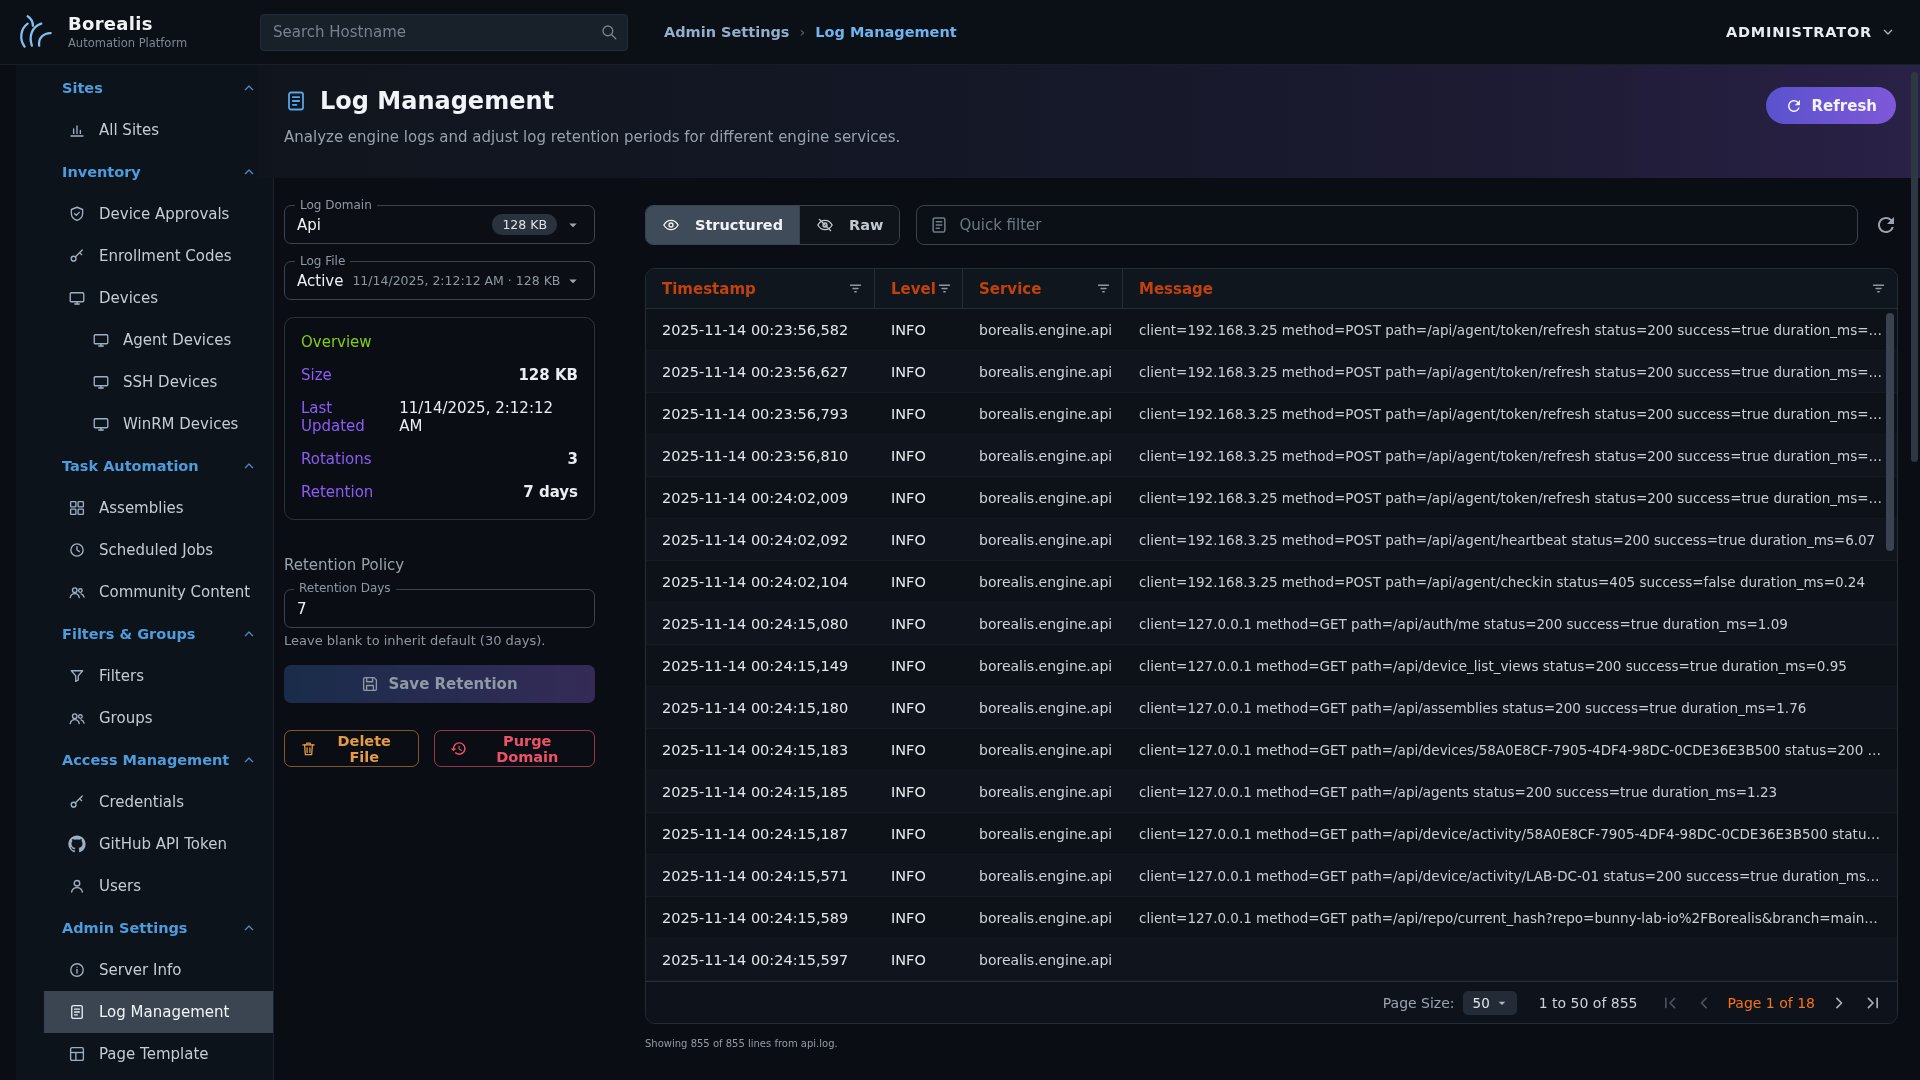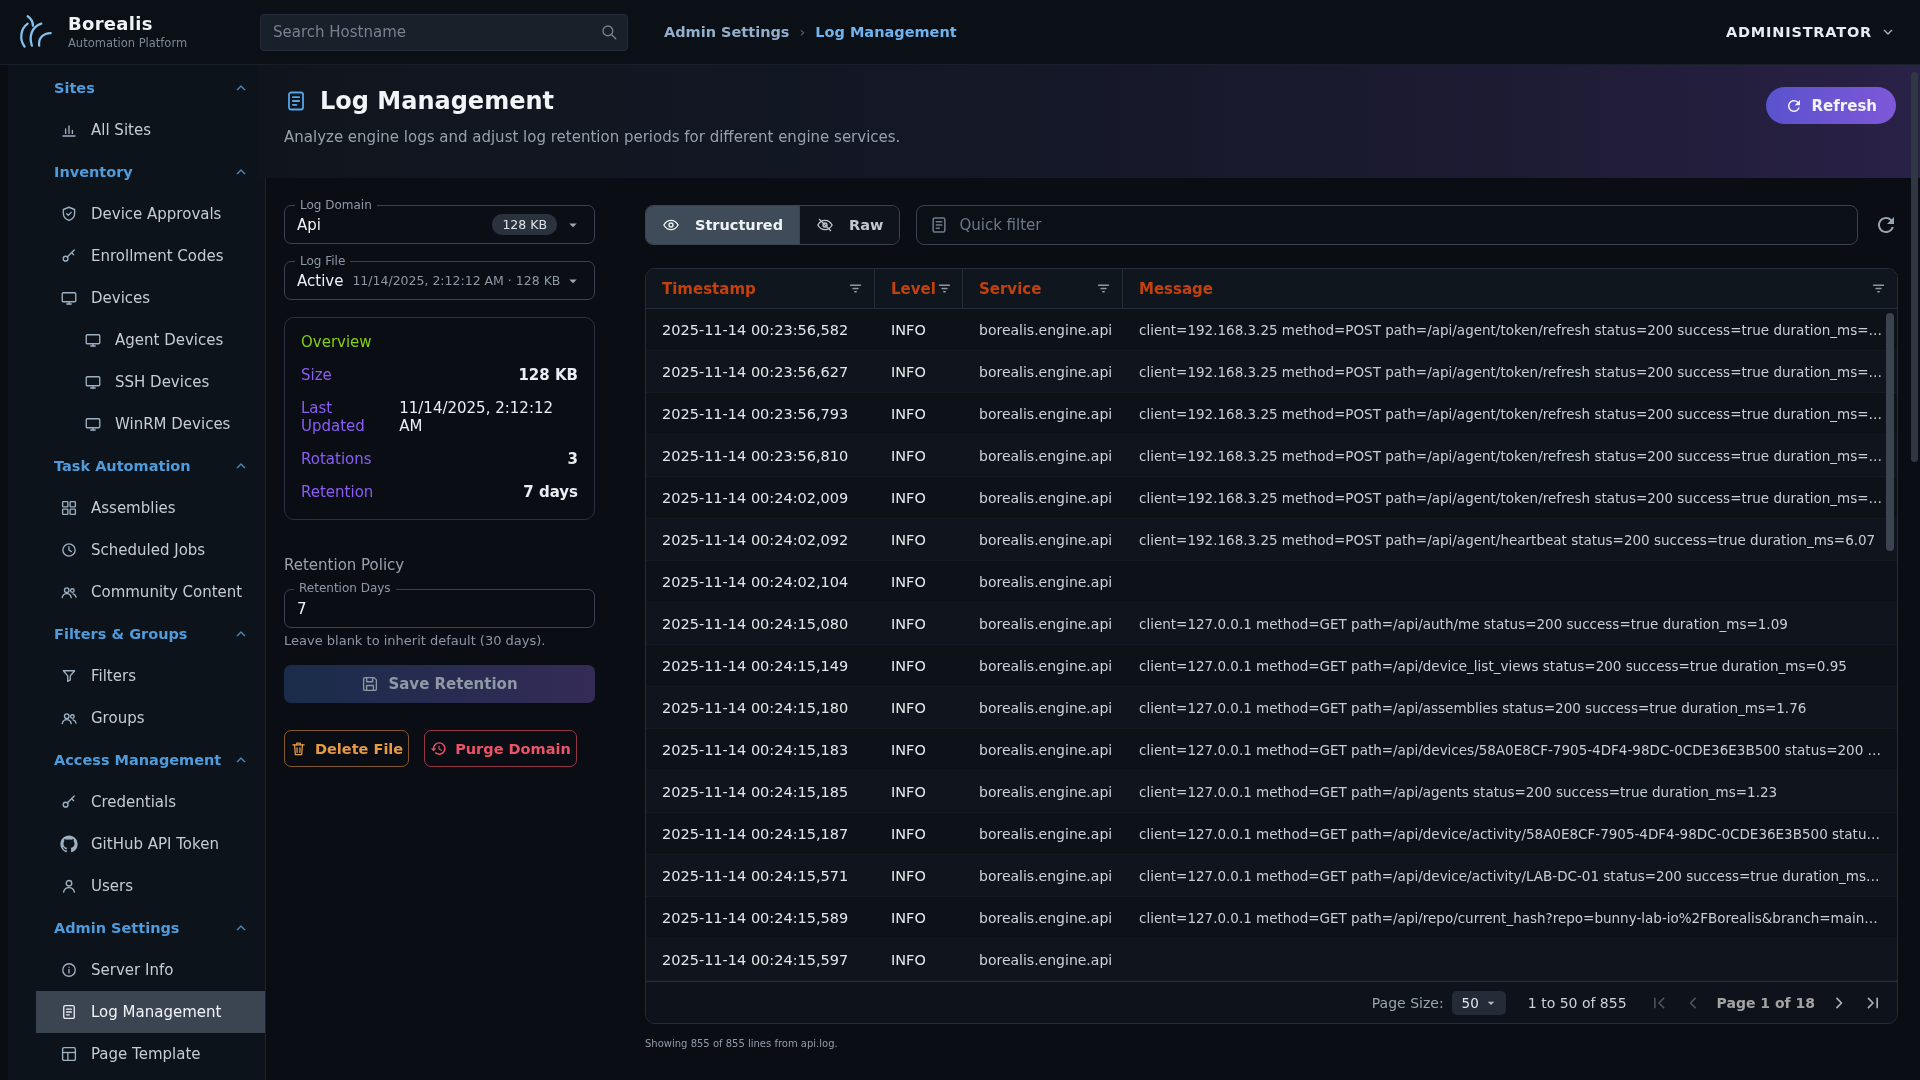--- a/index.html
+++ b/index.html
@@ -25,21 +25,21 @@
   .breadcrumb { display:flex; align-items:center; gap:10px; margin-left:36px; font-size:14.5px; }
   .crumb-parent { color:#93aecb; font-weight:600; cursor:pointer; }
   .crumb-sep { color:#5c6876; }
   .crumb-current { color:#6fb3ef; font-weight:600; }
   .topbar-spacer { flex:1; }
   .user-menu { display:flex; align-items:center; gap:8px; color:#e8ecf0; font-size:14.5px;
     font-weight:600; letter-spacing:.8px; cursor:pointer; }
   .user-menu .ic { color:#aab4be; }
 
   
-  .sidebar { position:absolute; top:65px; left:8px; bottom:0; width:258px; background:#0d131a;
+  .sidebar { position:absolute; top:65px; left:16px; bottom:0; width:258px; background:#0d131a;
     border-right:1px solid #1c232e; padding-top:2px; overflow:hidden;padding-left:28px; }
   .side-section-header { height:42px; display:flex; align-items:center; justify-content:space-between;
     padding:0 16px 0 18px; color:#4f9bdb; font-size:14.5px; font-weight:700; cursor:pointer; }
   .side-section-header .ic { color:#4f88bd; }
   .side-item { height:42px; display:flex; align-items:center; gap:13px; padding-left:24px;
     color:#c6ccd3; font-size:15px; cursor:pointer; }
   .side-item .ic { color:#9db0c2; }
   .side-item.sub { padding-left:48px; }
   .side-item.active { background:#3b4552; color:#f1f4f6; }
   .side-item.active .ic { color:#e6ebf0; }
@@ -84,21 +84,21 @@
   .ret-heading { margin-top:36px; font-size:15px; color:#98a2ad; }
   .ret-field { margin-top:15px; position:relative; }
   .ret-field input { width:100%; height:39px; background:transparent; border:1px solid #3a434f;
     border-radius:7px; color:#eef1f4; font-size:15px; padding:0 12px; outline:none; font-family:inherit; }
   .ret-helper { margin-top:5px; font-size:13px; color:#8d97a3; }
   .save-btn { margin-top:17px; width:100%; height:38px; border:none; border-radius:7px;
     background:linear-gradient(90deg,rgba(42,74,128,.5),rgba(94,72,153,.5)); color:#8f99a5;
     font-size:15px; font-weight:600; display:flex; align-items:center; justify-content:center; gap:9px;
     cursor:default; font-family:inherit; }
   .danger-row { margin-top:27px; display:flex; gap:15px; }
-  .btn-outline { height:37px; padding:0 5px; border-radius:7px; background:transparent;
+  .btn-outline { height:37px; padding:0 15px; border-radius:7px; background:transparent;
     display:flex; align-items:center; gap:8px; font-size:14.5px; font-weight:600; cursor:pointer; font-family:inherit; }
   .btn-delete { border:1px solid rgba(228,150,62,.55); color:#e69a42; }
   .btn-purge  { border:1px solid rgba(238,82,104,.6);  color:#ee5268; }
 
   
   .toolbar { display:flex; align-items:center; gap:16px; height:40px; }
   .toggle { display:flex; height:40px; border:1px solid #39424e; border-radius:8px; overflow:hidden; flex:none; }
   .toggle-btn { display:flex; align-items:center; gap:15px; padding:0 16px; font-size:14.5px; font-weight:600; cursor:pointer; }
   .toggle-btn.active { background:#404b59; color:#f0f3f6; }
   .toggle-btn.inactive { background:#0f141b; color:#c2c9d1; border-left:1px solid #39424e; }
@@ -130,21 +130,21 @@
     justify-content:flex-end; gap:22px; padding-right:14px; font-size:14px; color:#9aa4af; }
   .ps-group { display:flex; align-items:center; gap:8px; }
   .ps-select { display:flex; align-items:center; gap:4px; background:#232b36; border-radius:5px;
     padding:4px 7px 4px 10px; color:#e3e7eb; font-size:13.5px; cursor:pointer; }
   .ps-select .ic { color:#aeb7c1; }
   .range-text { color:#ccd2d9; }
   .page-nav { display:flex; align-items:center; gap:14px; }
   .nav-icon { width:20px; height:20px; cursor:pointer; }
   .nav-icon.disabled { color:#4a525d; }
   .nav-icon.enabled { color:#a9b2bc; }
-  .page-text { color:#a3a3a3; font-weight:700; }
+  .page-text { color:#f97316; font-weight:400; }
   .table-scrollbar { position:absolute; right:3px; top:44px; width:8px; height:238px; border-radius:4px;
     background:#3a434f; cursor:pointer; }
   .showing { margin-top:14px; font-size:10px; color:#929ca7; }
   .window-scrollbar { position:absolute; right:2px; top:72px; width:7px; height:390px; border-radius:4px;
     background:#2e3742; z-index:9; cursor:pointer; }
   .svg-defs { position:absolute; width:0; height:0; overflow:hidden; }
 </style>
 </head>
 <body>
 
@@ -700,20 +700,21 @@
               <div class="td td-ts">2025-11-14 00:24:02,092</div>
               <div class="td td-level">INFO</div>
               <div class="td td-service">borealis.engine.api</div>
               <div class="td td-msg">client=192.168.3.25 method=POST path=/api/agent/heartbeat status=200 success=true duration_ms=6.07</div>
             </div>
 
             <div class="trow">
               <div class="td td-ts">2025-11-14 00:24:02,104</div>
               <div class="td td-level">INFO</div>
               <div class="td td-service">borealis.engine.api</div>
+              <div class="td td-msg">client=192.168.3.25 method=POST path=/api/agent/checkin status=405 success=false duration_ms=0.24</div>
             </div>
 
             <div class="trow">
               <div class="td td-ts">2025-11-14 00:24:15,080</div>
               <div class="td td-level">INFO</div>
               <div class="td td-service">borealis.engine.api</div>
               <div class="td td-msg">client=127.0.0.1 method=GET path=/api/auth/me status=200 success=true duration_ms=1.09</div>
             </div>
 
             <div class="trow">

